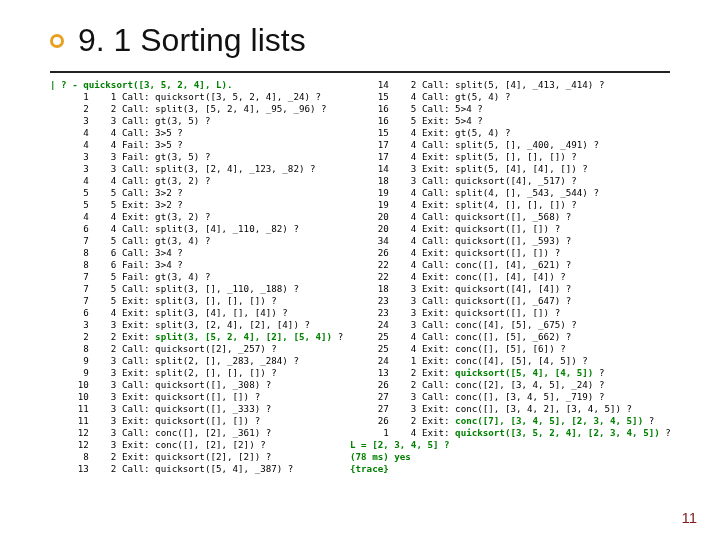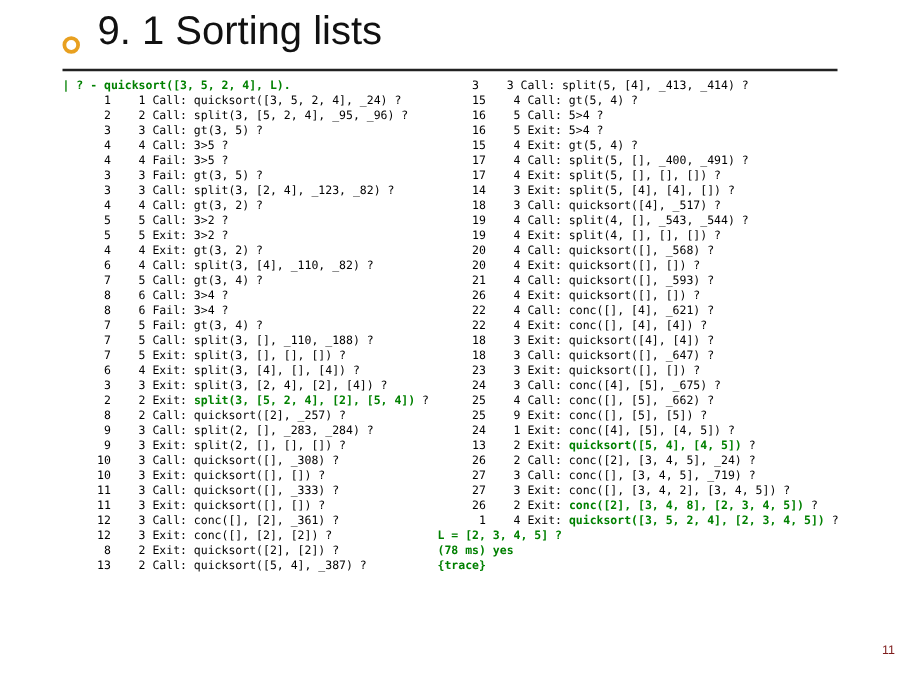--- a/index.html
+++ b/index.html
@@ -13,22 +13,22 @@
     position: relative;
   }
   .slide {
     width: 720px;
     height: 540px;
     position: relative;
     box-sizing: border-box;
   }
   .title-row {
     display: flex;
-    align-items: flex-end;
-    padding: 6px 0 8px 50px;
+    align-items: center;
+    padding: 22px 0 8px 50px;
   }
   .bullet {
     width: 14px;
     height: 14px;
     border: 3px solid #e8a020;
     border-radius: 50%;
     margin-right: 14px;
     box-sizing: border-box;
   }
   .title {
@@ -49,23 +49,23 @@
     color: #000;
   }
   .col {
     white-space: pre;
   }
   .col1 { width: 300px; }
   .col2 { width: 300px; }
   .green { color: #008000; font-weight: bold; }
   .pagenum {
     position: absolute;
-    right: 4px;
+    right: 23px;
     bottom: 14px;
-    font-size: 10px;
+    font-size: 15px;
     color: #7f1d1d;
   }
 </style>
 </head>
 <body>
 
 <div class="slide">
 
   <div class="title-row">
     <div class="bullet"></div>
@@ -100,49 +100,49 @@
 <span>      9    3 Call: split(2, [], _283, _284) ?</span>
 <span>      9    3 Exit: split(2, [], [], []) ?</span>
 <span>     10    3 Call: quicksort([], _308) ?</span>
 <span>     10    3 Exit: quicksort([], []) ?</span>
 <span>     11    3 Call: quicksort([], _333) ?</span>
 <span>     11    3 Exit: quicksort([], []) ?</span>
 <span>     12    3 Call: conc([], [2], _361) ?</span>
 <span>     12    3 Exit: conc([], [2], [2]) ?</span>
 <span>      8    2 Exit: quicksort([2], [2]) ?</span>
 <span>     13    2 Call: quicksort([5, 4], _387) ?</span></div>
-    <div class="col col2"><span>     3    3 Call: split(5, [4], _413, _414) ?</span>
+    <div class="col col2"><span>     14    2 Call: split(5, [4], _413, _414) ?</span>
 <span>     15    4 Call: gt(5, 4) ?</span>
 <span>     16    5 Call: 5&gt;4 ?</span>
 <span>     16    5 Exit: 5&gt;4 ?</span>
 <span>     15    4 Exit: gt(5, 4) ?</span>
 <span>     17    4 Call: split(5, [], _400, _491) ?</span>
 <span>     17    4 Exit: split(5, [], [], []) ?</span>
 <span>     14    3 Exit: split(5, [4], [4], []) ?</span>
 <span>     18    3 Call: quicksort([4], _517) ?</span>
 <span>     19    4 Call: split(4, [], _543, _544) ?</span>
 <span>     19    4 Exit: split(4, [], [], []) ?</span>
 <span>     20    4 Call: quicksort([], _568) ?</span>
 <span>     20    4 Exit: quicksort([], []) ?</span>
-<span>     21    4 Call: quicksort([], _593) ?</span>
+<span>     34    4 Call: quicksort([], _593) ?</span>
 <span>     26    4 Exit: quicksort([], []) ?</span>
 <span>     22    4 Call: conc([], [4], _621) ?</span>
 <span>     22    4 Exit: conc([], [4], [4]) ?</span>
 <span>     18    3 Exit: quicksort([4], [4]) ?</span>
-<span>     18    3 Call: quicksort([], _647) ?</span>
+<span>     23    3 Call: quicksort([], _647) ?</span>
 <span>     23    3 Exit: quicksort([], []) ?</span>
 <span>     24    3 Call: conc([4], [5], _675) ?</span>
 <span>     25    4 Call: conc([], [5], _662) ?</span>
-<span>     25    9 Exit: conc([], [5], [5]) ?</span>
+<span>     25    4 Exit: conc([], [5], [6]) ?</span>
 <span>     24    1 Exit: conc([4], [5], [4, 5]) ?</span>
 <span>     13    2 Exit: </span><span class="green">quicksort([5, 4], [4, 5])</span><span> ?</span>
 <span>     26    2 Call: conc([2], [3, 4, 5], _24) ?</span>
 <span>     27    3 Call: conc([], [3, 4, 5], _719) ?</span>
 <span>     27    3 Exit: conc([], [3, 4, 2], [3, 4, 5]) ?</span>
-<span>     26    2 Exit: </span><span class="green">conc([2], [3, 4, 8], [2, 3, 4, 5])</span><span> ?</span>
+<span>     26    2 Exit: </span><span class="green">conc([7], [3, 4, 5], [2, 3, 4, 5])</span><span> ?</span>
 <span>      1    4 Exit: </span><span class="green">quicksort([3, 5, 2, 4], [2, 3, 4, 5])</span><span> ?</span>
 <span class="green">L = [2, 3, 4, 5] ?</span>
 <span class="green">(78 ms) yes</span>
 <span class="green">{trace}</span></div>
   </div>
 
   <div class="pagenum">11</div>
 </div>
 
 </body></html>

